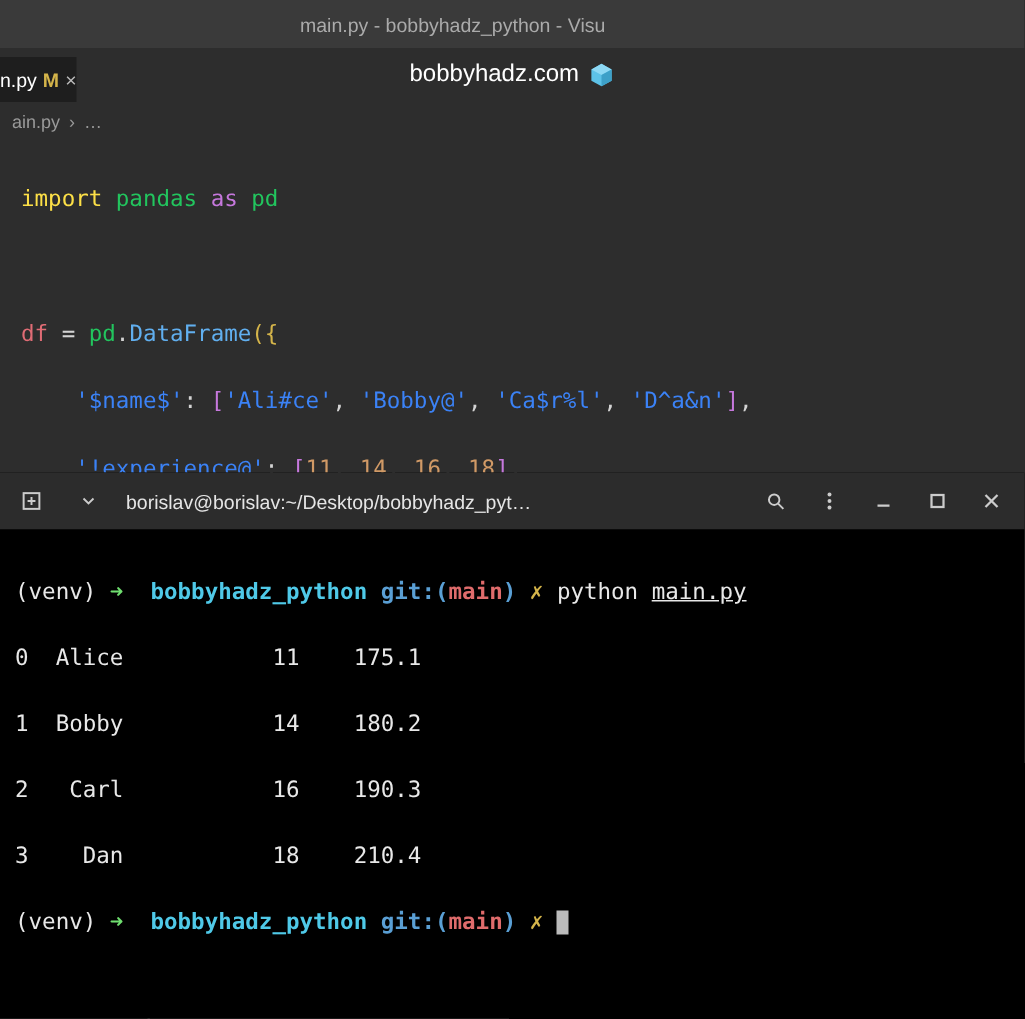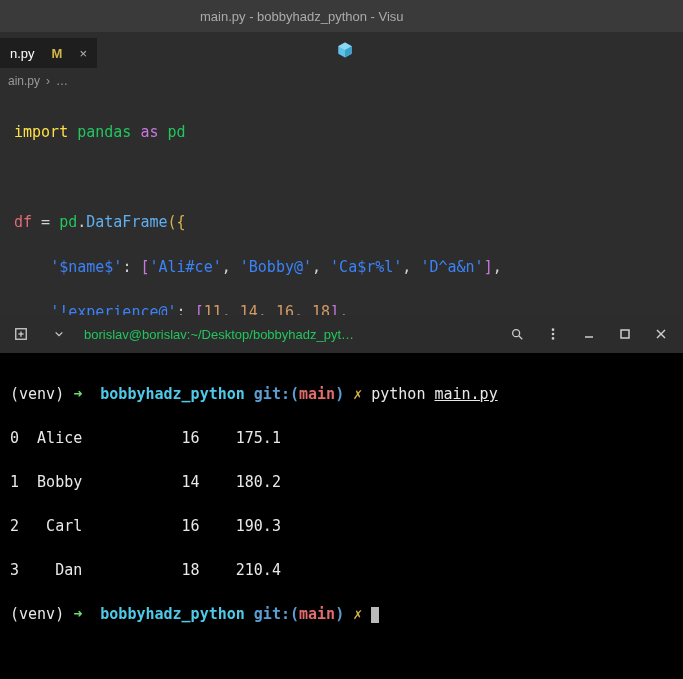--- a/index.html
+++ b/index.html
@@ -45,26 +45,26 @@
   position: absolute;
   top: 38px;
   left: 0;
   display: flex;
   height: 30px;
   background: transparent;
 }
 .tab {
   display: flex;
   align-items: center;
-  padding: 0 10px;
+  padding: 0 0;
   background: #1e1e1e;
   color: #fff;
   font-family: -apple-system, sans-serif;
   font-size: 13px;
-  gap: 17px;
+  gap: 4px;
   border-top: none;
 }
 .tab .mod { color: #d4b44a; font-weight: 600; }
 .tab .close { color: #bbb; cursor: pointer; }
 .breadcrumb {
   padding: 6px 8px;
   font-family: -apple-system, sans-serif;
   font-size: 12px;
   color: #999;
   display: flex;
@@ -102,21 +102,21 @@
   background: #000;
   padding: 0;
 }
 .term-titlebar {
   height: 38px;
   background: #2c2c2c;
   display: flex;
   align-items: center;
   padding: 0 8px;
   gap: 12px;
-  color: #22c55e;
+  color: #e5e5e5;
   font-family: -apple-system, sans-serif;
   font-size: 13px;
 }
 .term-titlebar .ico-btn {
   width: 26px;
   height: 26px;
   display: flex;
   align-items: center;
   justify-content: center;
   border-radius: 4px;
@@ -160,20 +160,21 @@
 .cursor   { background: #bbb; display: inline-block; width: 8px; height: 16px; vertical-align: middle; }
 </style>
 </head>
 <body>
 
 <div class="titlebar">
   <span>main.py - bobbyhadz_python - Visu</span>
 </div>
 
 <div class="header-brand">
+  <span>bobbyhadz.com</span>
   <span class="brand-icon">
     <svg width="18" height="18" viewBox="0 0 24 24">
         <path fill="#5dc2e8" d="M12 2l9 5v10l-9 5-9-5V7l9-5z"></path>
         <path fill="#8dd8f4" d="M12 2l9 5-9 5-9-5 9-5z"></path>
         <path fill="#3da0c8" d="M12 12l9-5v10l-9 5V12z"></path>
       </svg>
   </span>
 </div>
 
 <div class="tab-bar">
@@ -251,19 +252,19 @@
       <div class="win-btn">
         <svg width="12" height="12" viewBox="0 0 12 12">
             <line x1="2" y1="2" x2="10" y2="10" stroke="#ccc" stroke-width="1.5"></line>
             <line x1="10" y1="2" x2="2" y2="10" stroke="#ccc" stroke-width="1.5"></line>
           </svg>
       </div>
     </div>
   </div>
   <div class="terminal">
 <div><span>(venv)</span> <span class="t-green">➜</span>  <span class="t-cyan">bobbyhadz_python</span> <span class="t-blue">git:(</span><span class="t-red">main</span><span class="t-blue">)</span> <span class="t-yellow">✗</span> <span>python</span> <span class="t-under">main.py</span></div>
-<div>0  Alice           16    175.1</div>
+<div>0  Alice           11    175.1</div>
 <div>1  Bobby           14    180.2</div>
 <div>2   Carl           16    190.3</div>
 <div>3    Dan           18    210.4</div>
 <div><span>(venv)</span> <span class="t-green">➜</span>  <span class="t-cyan">bobbyhadz_python</span> <span class="t-blue">git:(</span><span class="t-red">main</span><span class="t-blue">)</span> <span class="t-yellow">✗</span> <span class="cursor"></span></div>
   </div>
 </div>
 
 </body></html>

